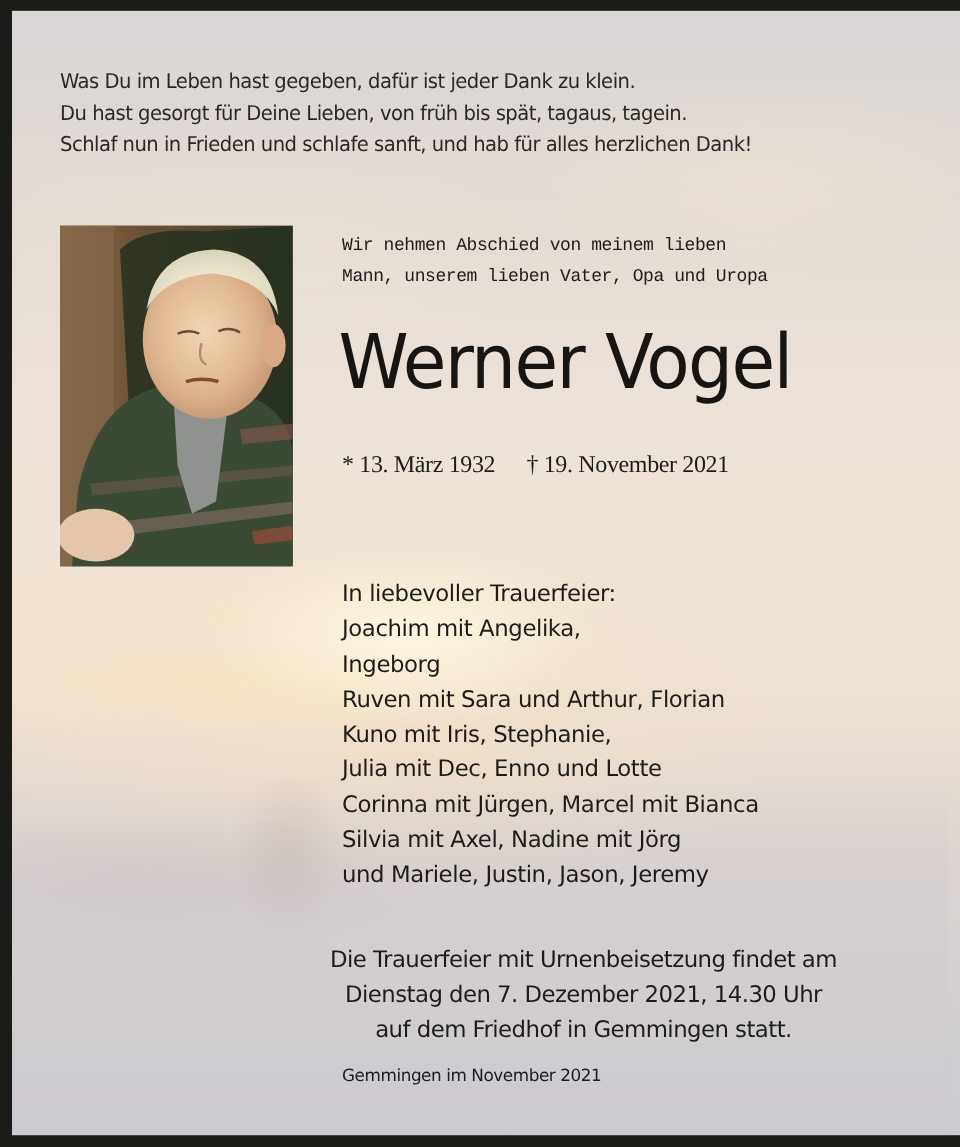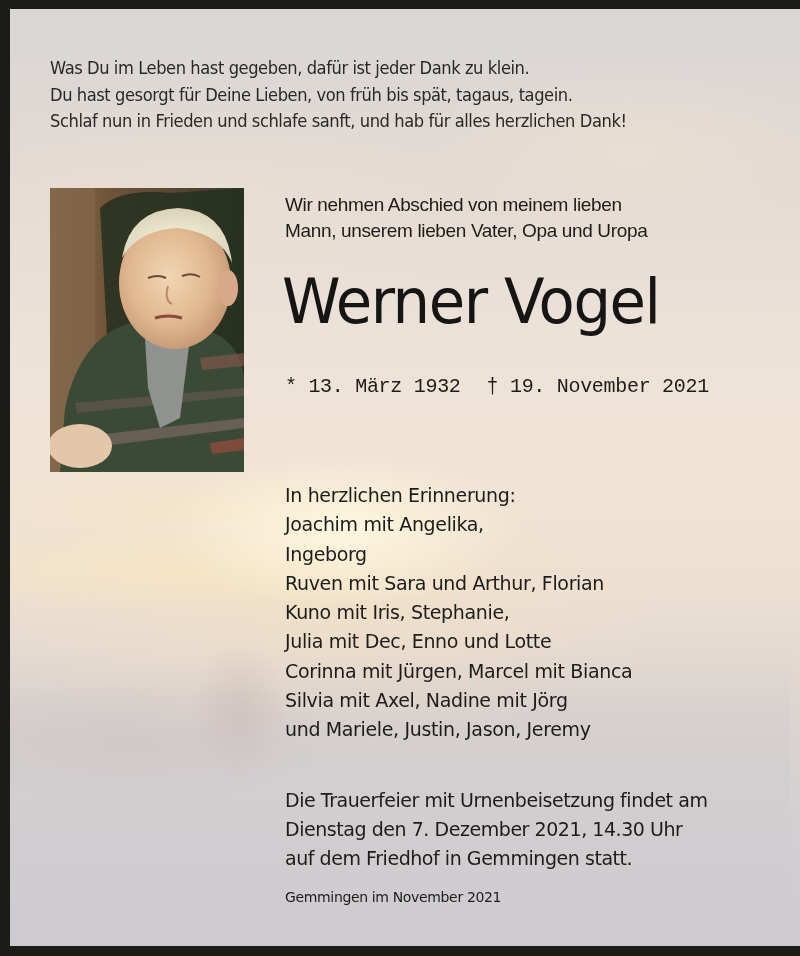--- a/index.html
+++ b/index.html
@@ -64,22 +64,22 @@
       background: #6e5a42;
     }
     .photo svg { display: block; }
     .right {
       position: absolute;
       left: 275px;
       top: 183px;
       white-space: nowrap;
     }
     .intro {
-      font-family: Liberation Sans, sans-serif;
-      font-size: 19px;
+      font-family: Liberation Mono, monospace;
+      font-size: 15px;
       line-height: 26px;
       color: #1d1c1a;
       letter-spacing: -0.35px;
     }
     .name {
       position: absolute;
       left: 272px;
       top: 258px;
       font-family: "DejaVu Sans", sans-serif;
       font-size: 63px;
@@ -87,49 +87,50 @@
       letter-spacing: -1.5px;
       color: #161513;
       white-space: nowrap;
       transform: scaleX(0.94);
       transform-origin: left top;
     }
     .dates {
       position: absolute;
       left: 275px;
       top: 364px;
-      font-family: Liberation Mono, monospace;
+      font-family: Liberation Serif, serif;
       font-size: 20px;
       line-height: 28px;
       color: #1d1c1a;
       white-space: nowrap;
       letter-spacing: -0.3px;
     }
     .dates .sep { display: inline-block; width: 26px; }
     .memorial {
       position: absolute;
       left: 275px;
       top: 472px;
       font-family: "DejaVu Sans", sans-serif;
       font-size: 19px;
       line-height: 29.3px;
       color: #1d1c1a;
       white-space: nowrap;
       letter-spacing: -0.35px;
     }
     .ceremony {
       position: absolute;
-      left: 275px;
+      left: 265px;
       top: 777px;
       font-family: "DejaVu Sans", sans-serif;
       font-size: 19px;
       line-height: 29px;
       color: #1d1c1a;
       white-space: nowrap;
       letter-spacing: -0.45px;
+      text-align: center;
     }
     .place-date {
       position: absolute;
       left: 275px;
       top: 874px;
       font-family: "DejaVu Sans", sans-serif;
       font-size: 14px;
       line-height: 28px;
       color: #1d1c1a;
       white-space: nowrap;
@@ -196,21 +197,21 @@
     <div>Mann, unserem lieben Vater, Opa und Uropa</div>
   </div>
 
   <div class="name">Werner Vogel</div>
 
   <div class="dates">
     <span>* 13. März 1932</span><span class="sep"></span><span>† 19. November 2021</span>
   </div>
 
   <div class="memorial">
-    <div>In herzlichen Erinnerung:</div>
+    <div>In liebevoller Trauerfeier:</div>
     <div>Joachim mit Angelika,</div>
     <div>Ingeborg</div>
     <div>Ruven mit Sara und Arthur, Florian</div>
     <div>Kuno mit Iris, Stephanie,</div>
     <div>Julia mit Dec, Enno und Lotte</div>
     <div>Corinna mit Jürgen, Marcel mit Bianca</div>
     <div>Silvia mit Axel, Nadine mit Jörg</div>
     <div>und Mariele, Justin, Jason, Jeremy</div>
   </div>
 

